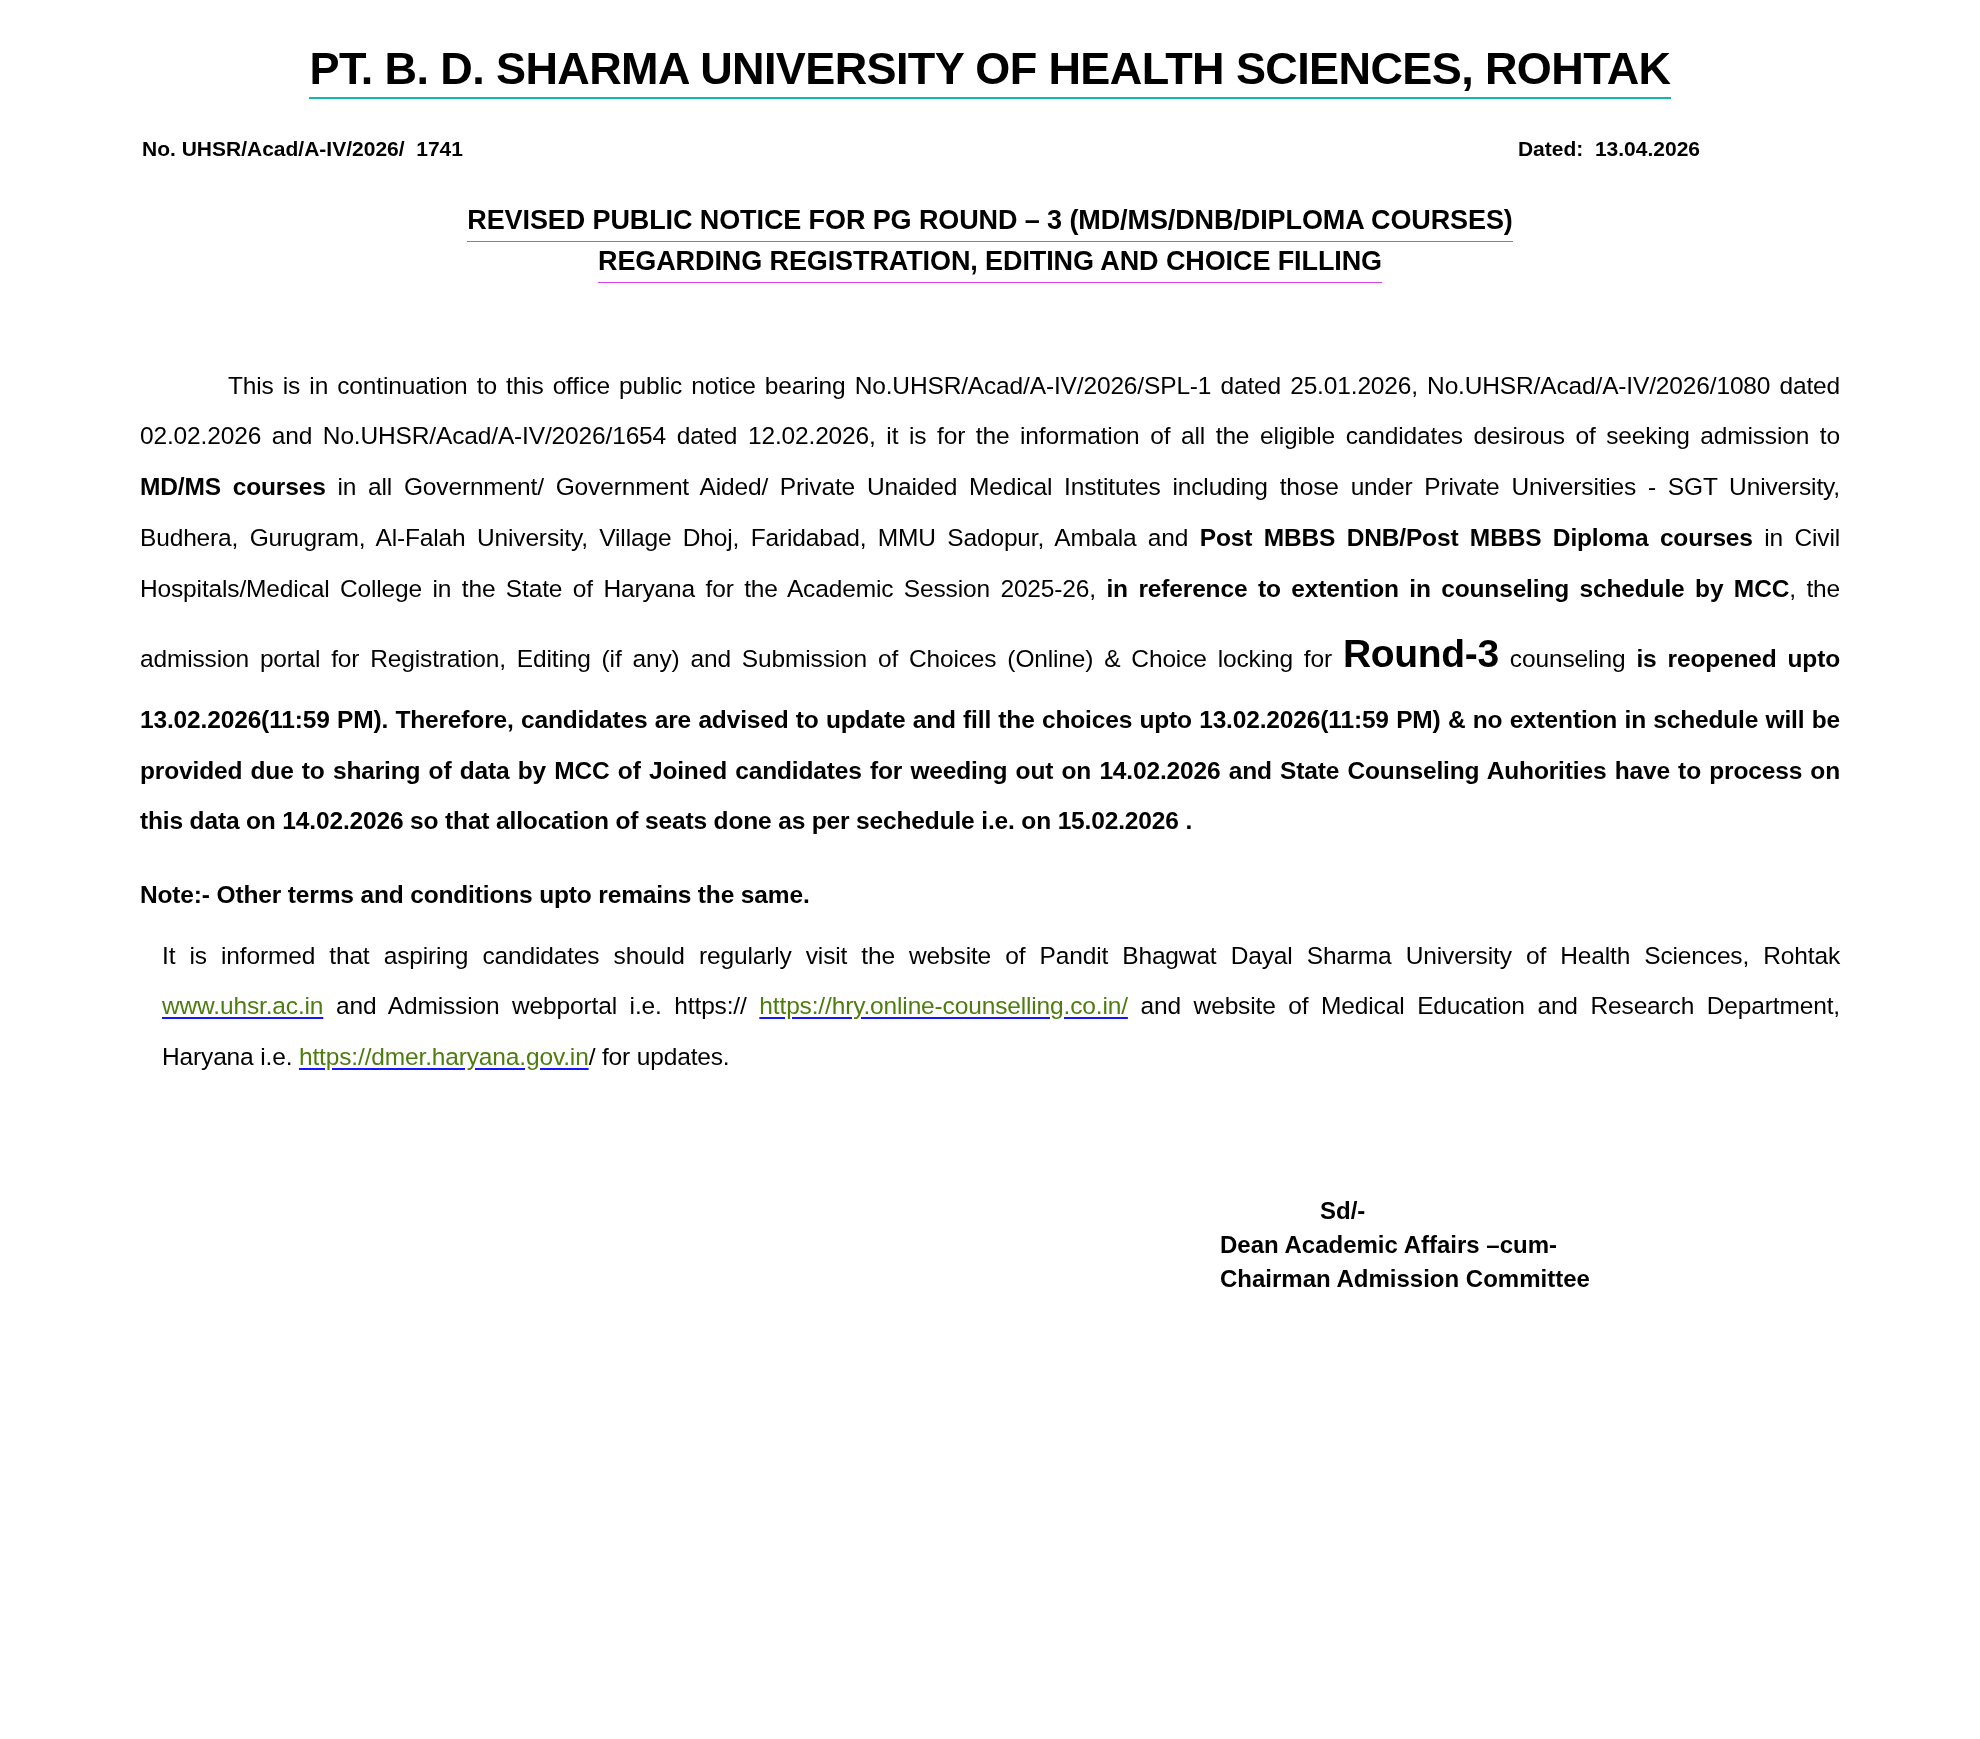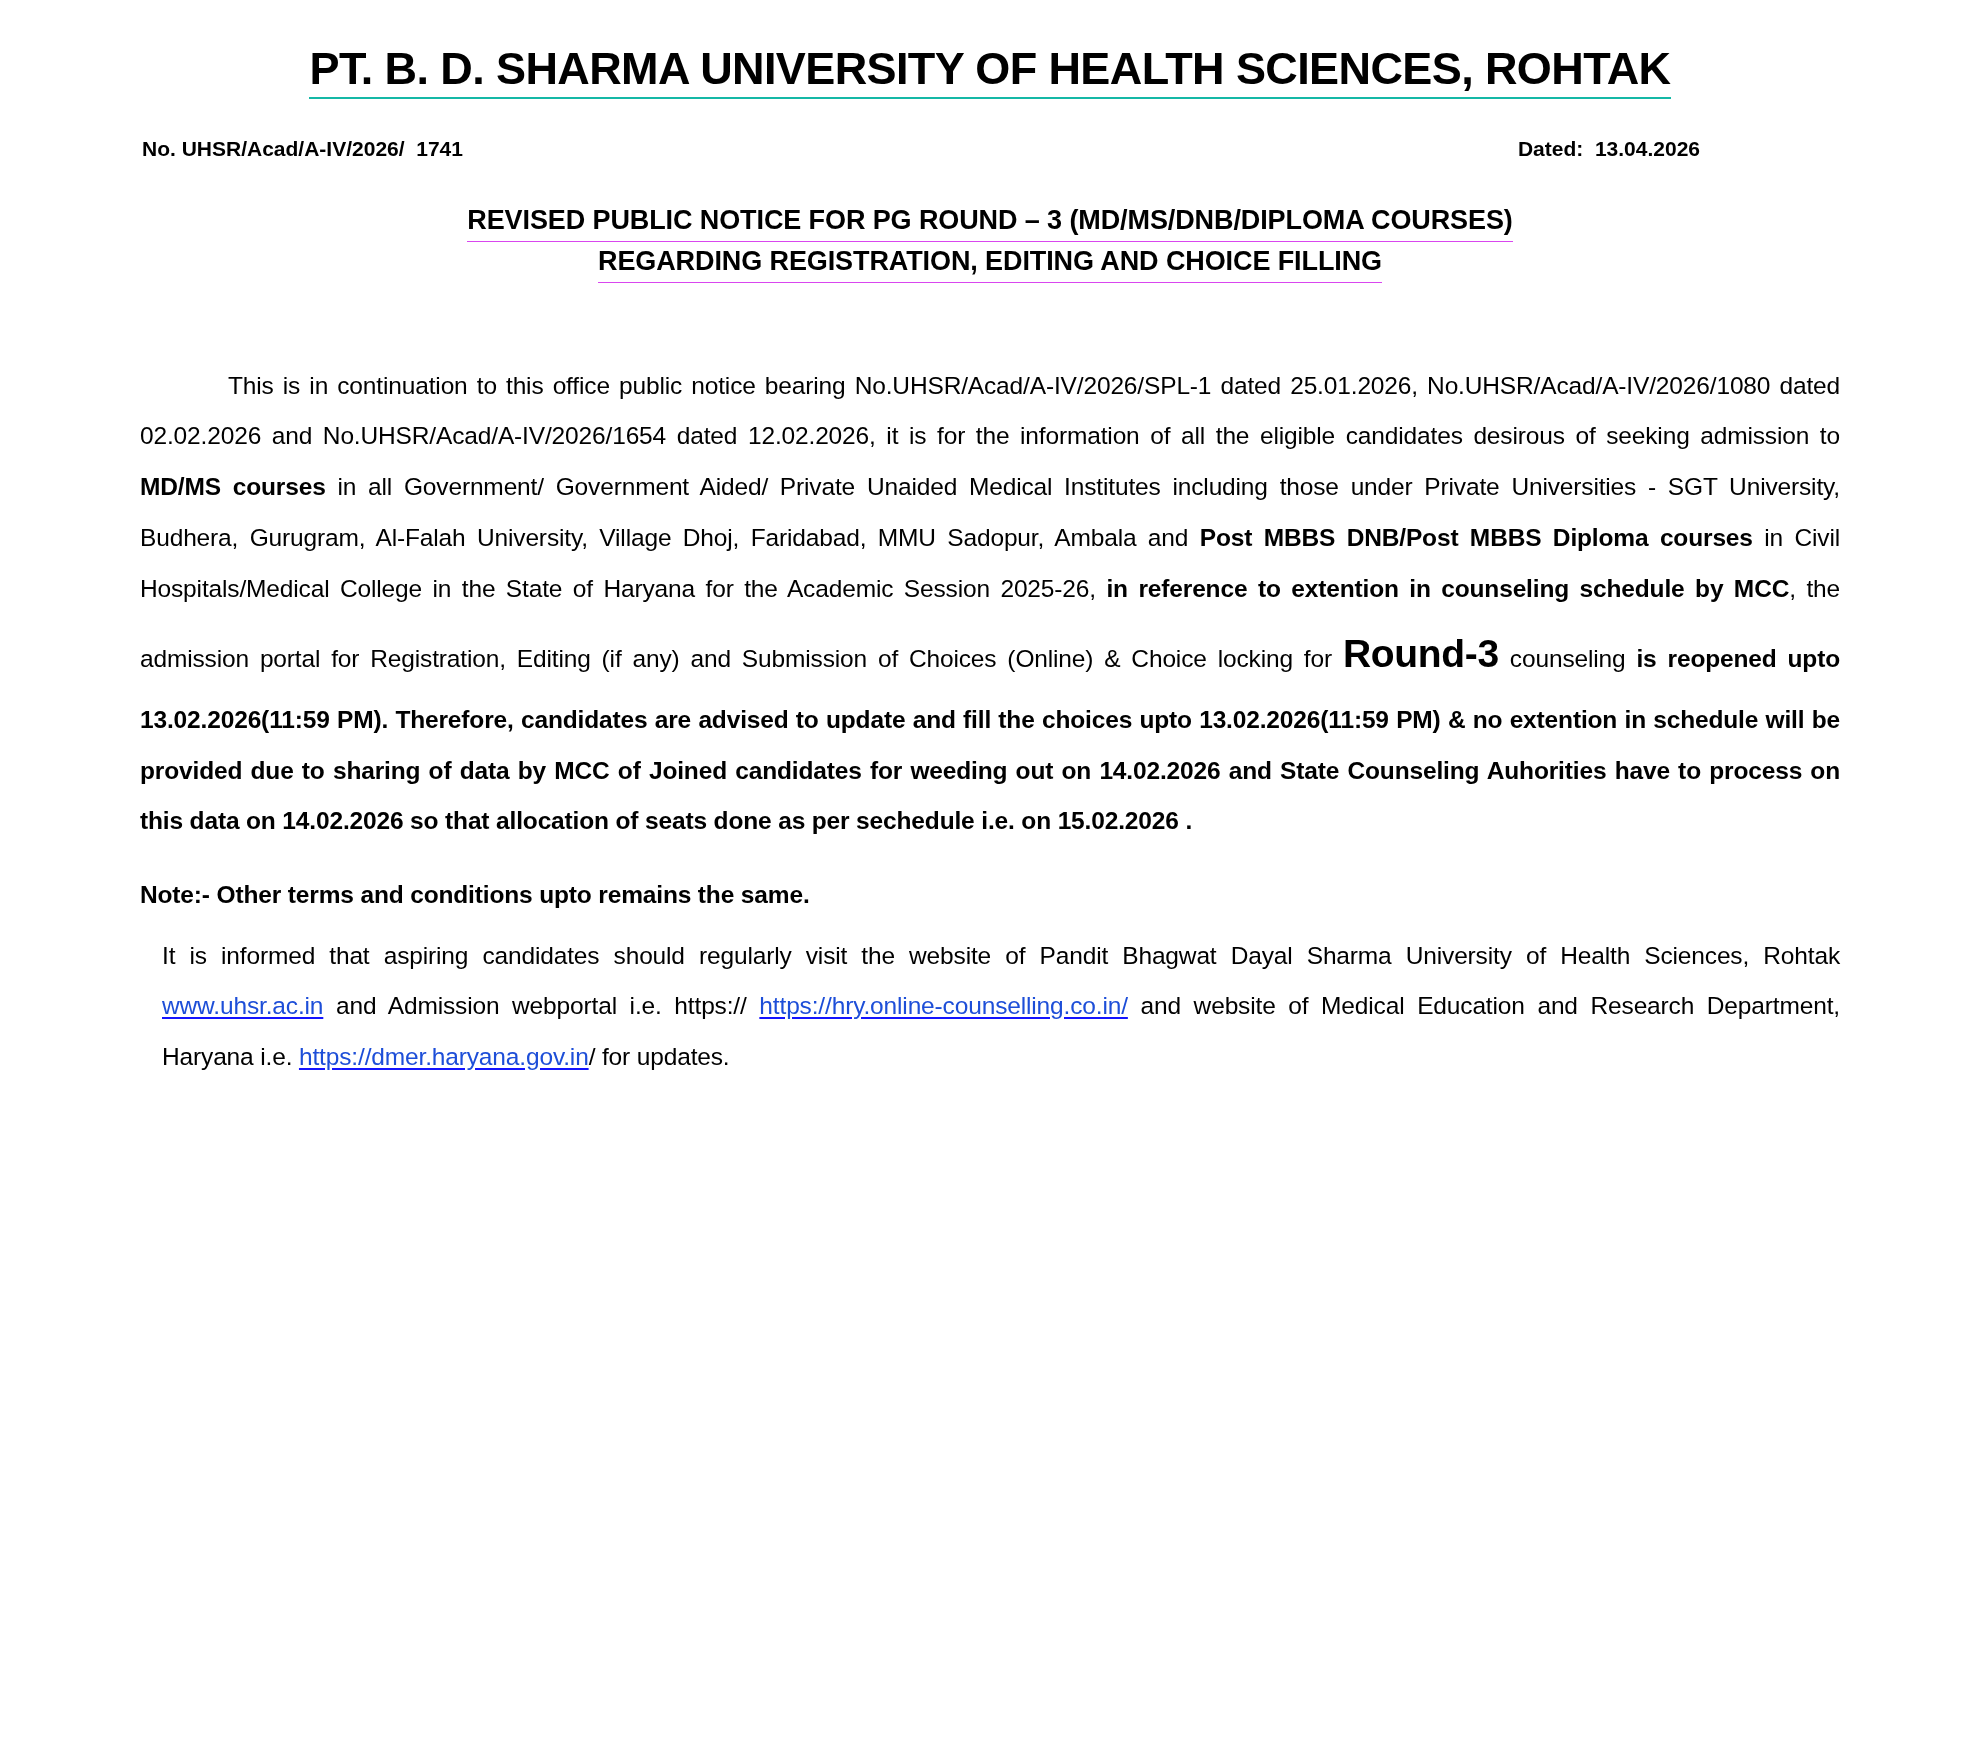--- a/index.html
+++ b/index.html
@@ -99,21 +99,21 @@
   .web-block {
     margin-top: 22px;
     font-size: 24.5px;
     line-height: 2.05;
     text-align: justify;
     text-justify: inter-word;
     padding-left: 22px;
     letter-spacing: -0.15px;
   }
   .lnk {
-    color: #1d4ed8;
+    color: #4d7c0f;
     text-decoration: underline;
     text-decoration-color: #1414ff;
     text-underline-offset: 3px;
   }
 
   
   .sign-block {
     margin-top: 112px;
     font-size: 24px;
     font-weight: bold;
@@ -152,14 +152,19 @@
       <span class="indent">This is in continuation to this office public notice bearing No.UHSR/Acad/A-IV/2026/SPL-1 dated 25.01.2026, No.UHSR/Acad/A-IV/2026/1080 dated 02.02.2026 and No.UHSR/Acad/A-IV/2026/1654 dated 12.02.2026, it is for the information of all the eligible candidates desirous of seeking admission to </span><span class="b">MD/MS courses</span><span> in all Government/ Government Aided/ Private Unaided Medical Institutes including those under Private Universities - SGT University, Budhera, Gurugram, Al-Falah University, Village Dhoj, Faridabad, MMU Sadopur, Ambala and </span><span class="b">Post MBBS DNB/Post MBBS Diploma courses</span><span> in Civil Hospitals/Medical College in the State of Haryana for the Academic Session 2025-26, </span><span class="b">in reference to extention in counseling schedule by MCC</span><span>, the admission portal for Registration, Editing (if any) and Submission of Choices (Online) &amp; Choice locking for </span><span class="round3">Round-3</span><span> counseling </span><span class="tail-bold">is reopened upto 13.02.2026(11:59 PM). Therefore, candidates are advised to update and fill the choices upto 13.02.2026(11:59 PM) &amp; no extention in schedule will be provided due to sharing of data by MCC of Joined candidates for weeding out on 14.02.2026 and State Counseling Auhorities have to process on this data on 14.02.2026 so that allocation of seats done as per sechedule i.e. on 15.02.2026 .</span>
     </p>
   </div>
 
   <div class="note-line">Note:- Other terms and conditions upto remains the same.</div>
 
   <div class="web-block">
     <span>It is informed that aspiring candidates should regularly visit the website of Pandit Bhagwat Dayal Sharma University of Health Sciences, Rohtak </span><a class="lnk" href="#">www.uhsr.ac.in</a><span> and Admission webportal i.e. https:// </span><a class="lnk" href="#">https://hry.online-counselling.co.in/</a><span> and website of Medical Education and Research Department, Haryana i.e. </span><a class="lnk" href="#">https://dmer.haryana.gov.in</a><span>/ for updates.</span>
   </div>
 
+  <div class="sign-block">
+    <div class="sign-sd">Sd/-</div>
+    <div>Dean Academic Affairs –cum-</div>
+    <div>Chairman Admission Committee</div>
+  </div>
 
 </div>
 
 </body></html>

